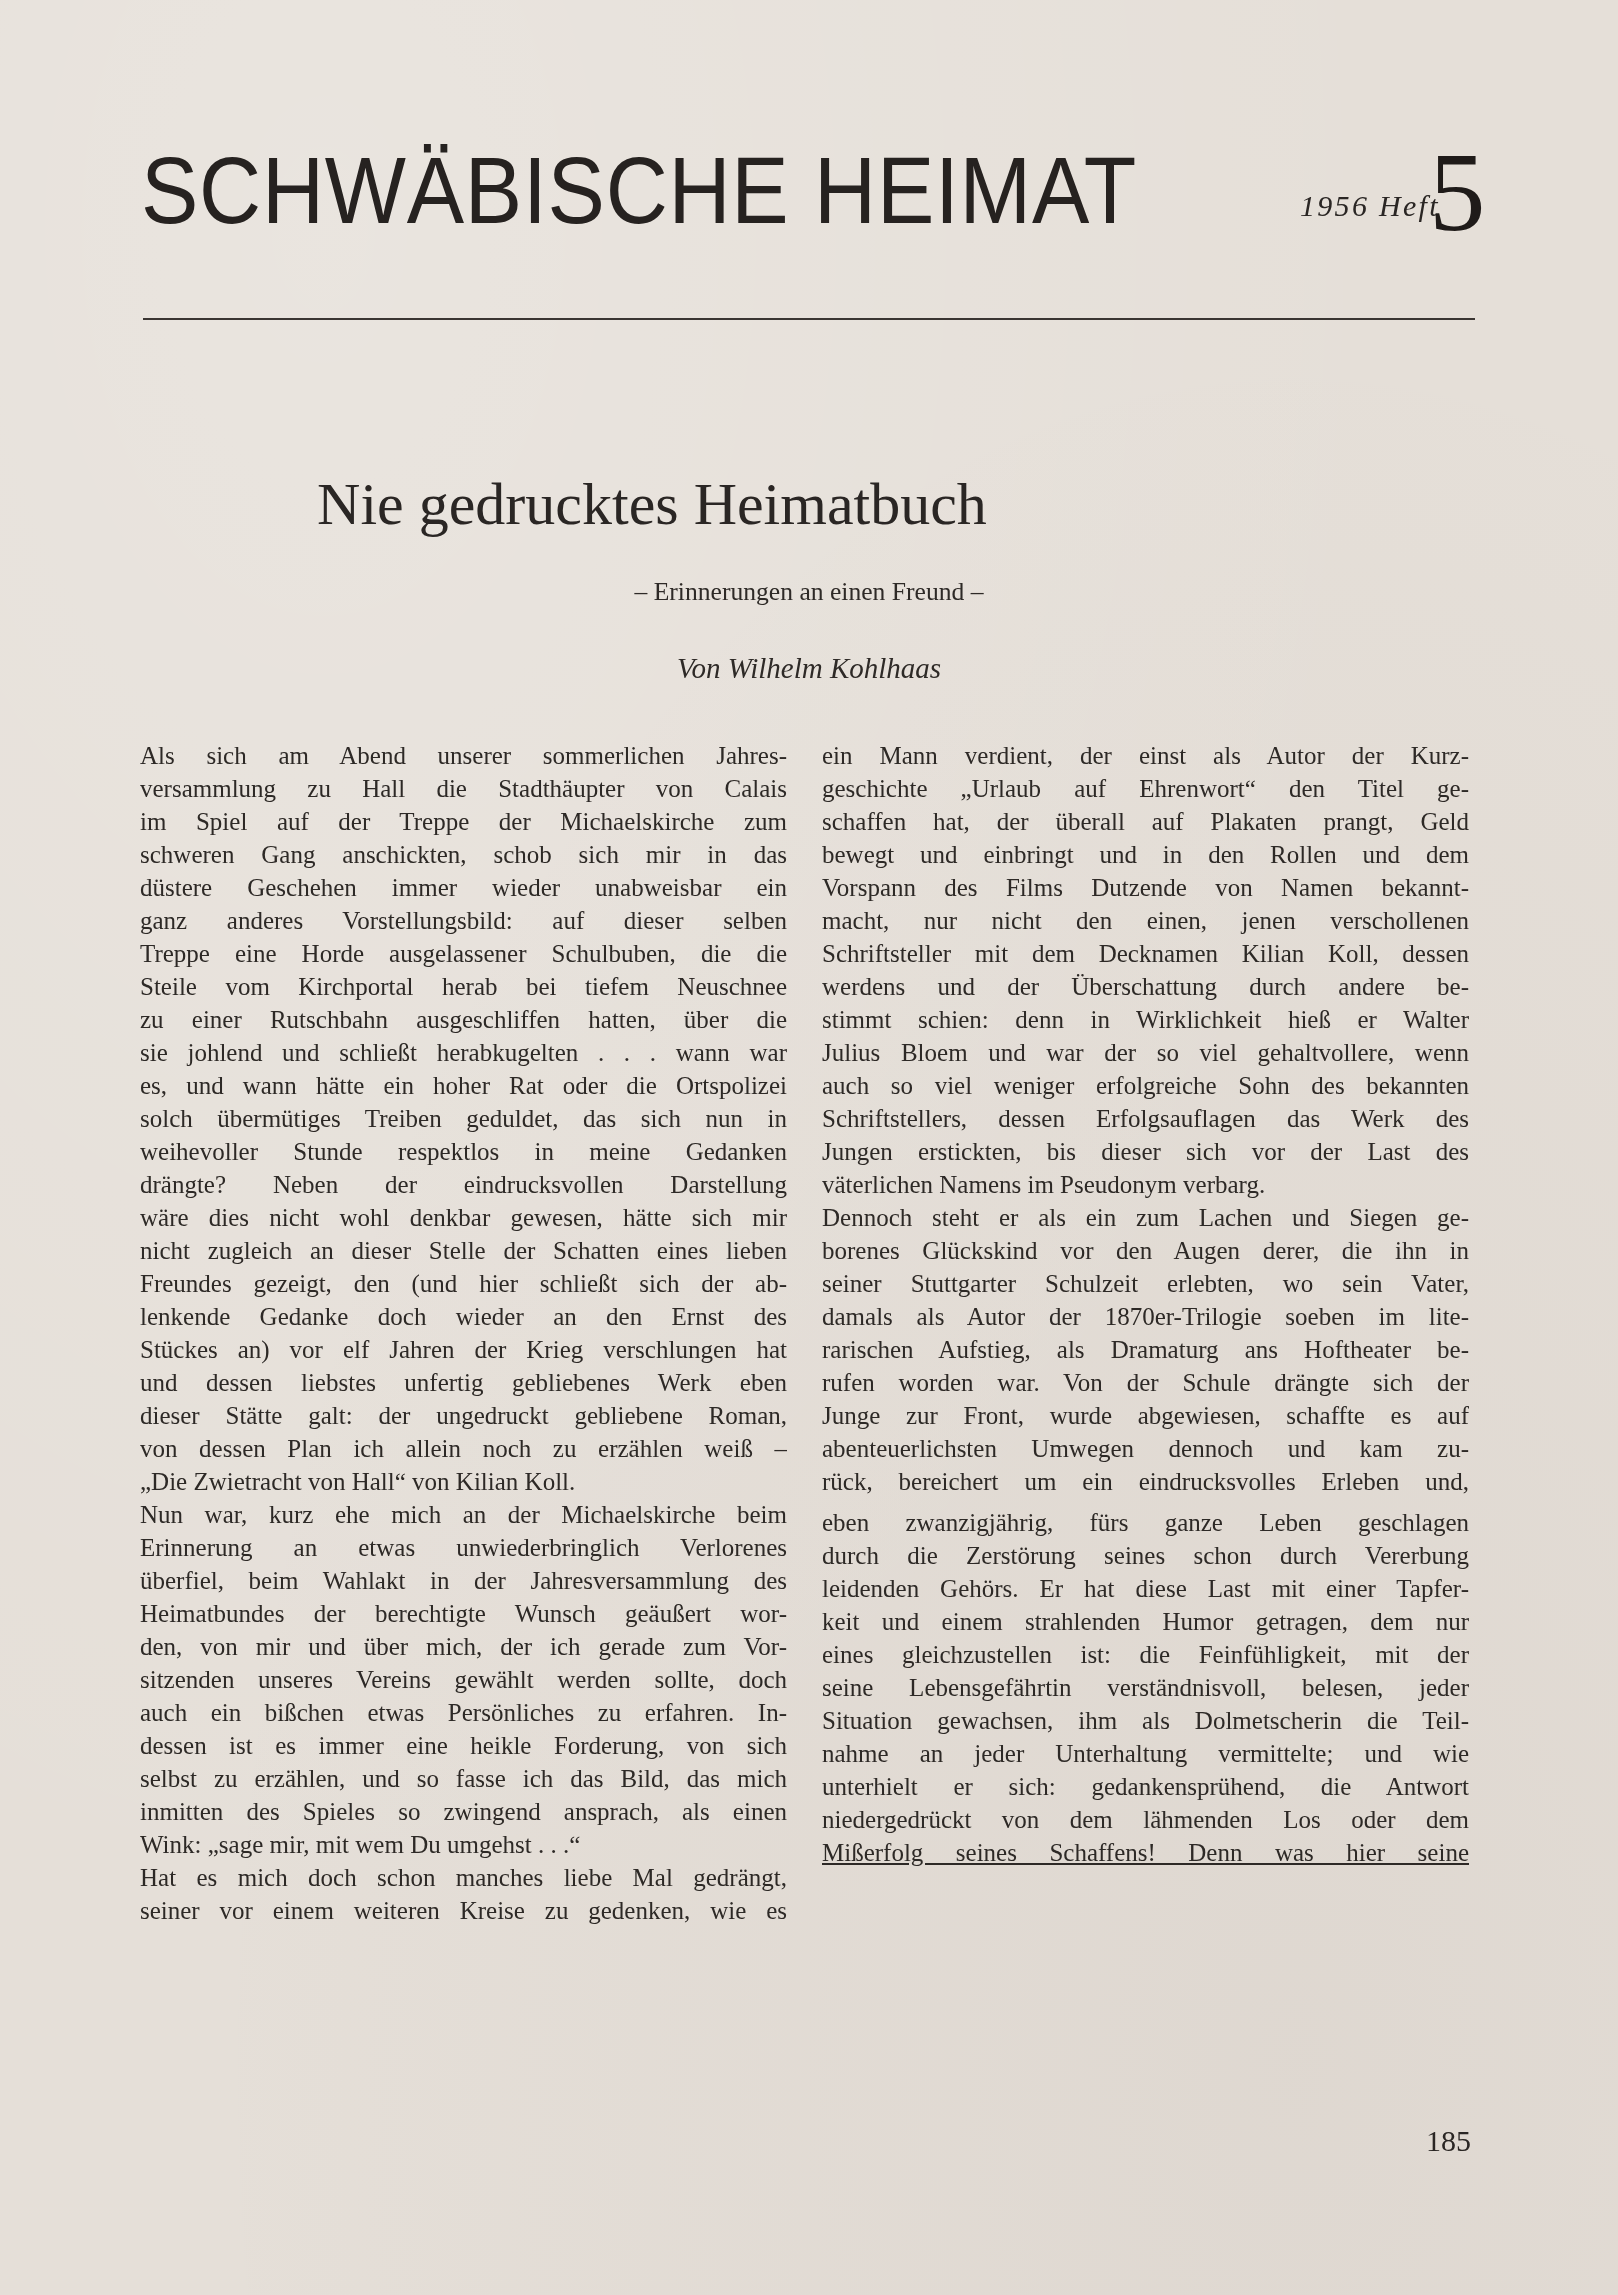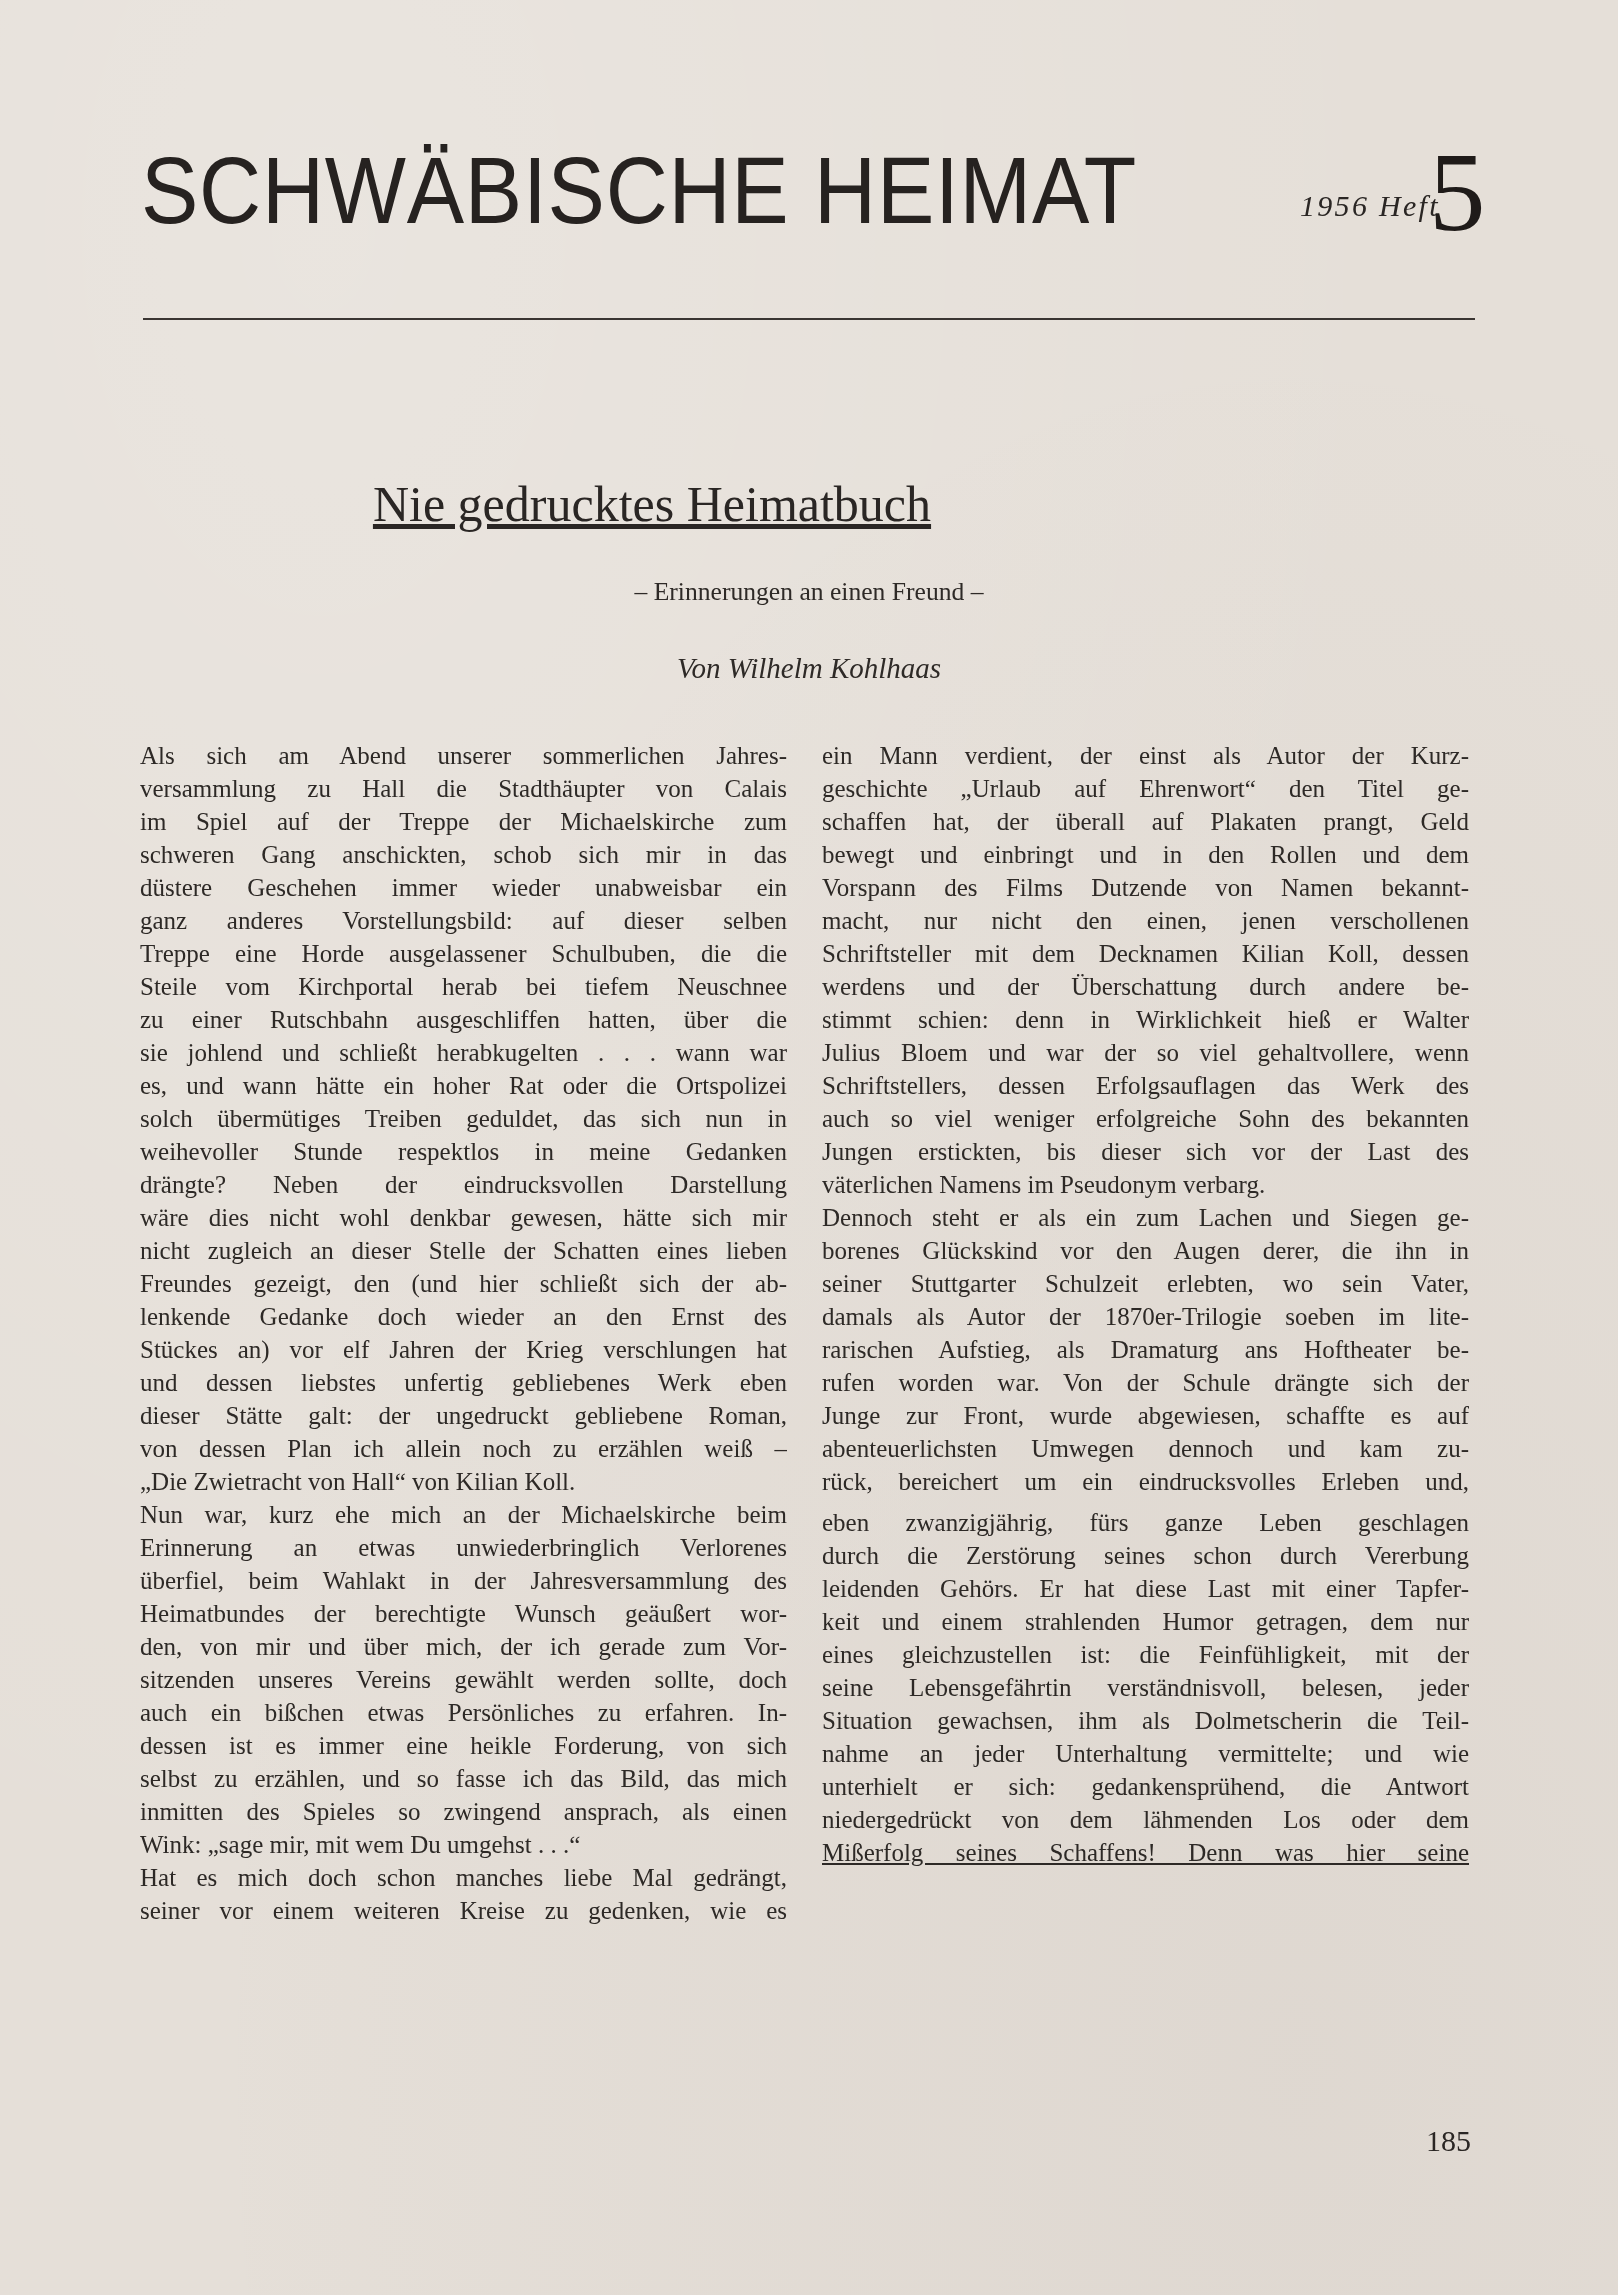--- a/index.html
+++ b/index.html
@@ -65,24 +65,23 @@
     width: 1332px;
     height: 2.3px;
     background: #3a3532;
   }
   .article-title {
     position: absolute;
     left: 0;
     width: 1304px;
     top: 470px;
     text-align: center;
-    font-size: 50px;
+    font-size: 60px;
     line-height: 68px;
     color: #2a2624;
-    text-decoration: underline;
   }
   .article-subtitle {
     position: absolute;
     left: 0;
     width: 1618px;
     top: 573px;
     text-align: center;
     font-size: 25.6px;
     line-height: 38px;
     color: #2e2a27;
@@ -186,22 +185,22 @@
     <div class="line" style="white-space: normal; overflow: hidden;">ein Mann verdient, der einst als Autor der Kurz-</div>
     <div class="line" style="white-space: normal; overflow: hidden;">geschichte „Urlaub auf Ehrenwort“ den Titel ge-</div>
     <div class="line" style="white-space: normal; overflow: hidden;">schaffen hat, der überall auf Plakaten prangt, Geld</div>
     <div class="line" style="white-space: normal; overflow: hidden;">bewegt und einbringt und in den Rollen und dem</div>
     <div class="line" style="white-space: normal; overflow: hidden;">Vorspann des Films Dutzende von Namen bekannt-</div>
     <div class="line" style="white-space: normal; overflow: hidden;">macht, nur nicht den einen, jenen verschollenen</div>
     <div class="line" style="white-space: normal; overflow: hidden;">Schriftsteller mit dem Decknamen Kilian Koll, dessen</div>
     <div class="line" style="white-space: normal; overflow: hidden;">werdens und der Überschattung durch andere be-</div>
     <div class="line" style="white-space: normal; overflow: hidden;">stimmt schien: denn in Wirklichkeit hieß er Walter</div>
     <div class="line" style="white-space: normal; overflow: hidden;">Julius Bloem und war der so viel gehaltvollere, wenn</div>
+    <div class="line" style="white-space: normal; overflow: hidden;">auch so viel weniger erfolgreiche Sohn des bekannten</div>
     <div class="line" style="white-space: normal; overflow: hidden;">Schriftstellers, dessen Erfolgsauflagen das Werk des</div>
-    <div class="line" style="white-space: normal; overflow: hidden;">auch so viel weniger erfolgreiche Sohn des bekannten</div>
     <div class="line" style="white-space: normal; overflow: hidden;">Jungen erstickten, bis dieser sich vor der Last des</div>
     <div class="line last" style="white-space: normal; overflow: hidden;">väterlichen Namens im Pseudonym verbarg.</div>
     <div class="line" style="white-space: normal; overflow: hidden;">Dennoch steht er als ein zum Lachen und Siegen ge-</div>
     <div class="line" style="white-space: normal; overflow: hidden;">borenes Glückskind vor den Augen derer, die ihn in</div>
     <div class="line" style="white-space: normal; overflow: hidden;">seiner Stuttgarter Schulzeit erlebten, wo sein Vater,</div>
     <div class="line" style="white-space: normal; overflow: hidden;">damals als Autor der 1870er-Trilogie soeben im lite-</div>
     <div class="line" style="white-space: normal; overflow: hidden;">rarischen Aufstieg, als Dramaturg ans Hoftheater be-</div>
     <div class="line" style="white-space: normal; overflow: hidden;">rufen worden war. Von der Schule drängte sich der</div>
     <div class="line" style="white-space: normal; overflow: hidden;">Junge zur Front, wurde abgewiesen, schaffte es auf</div>
     <div class="line" style="white-space: normal; overflow: hidden;">abenteuerlichsten Umwegen dennoch und kam zu-</div>

